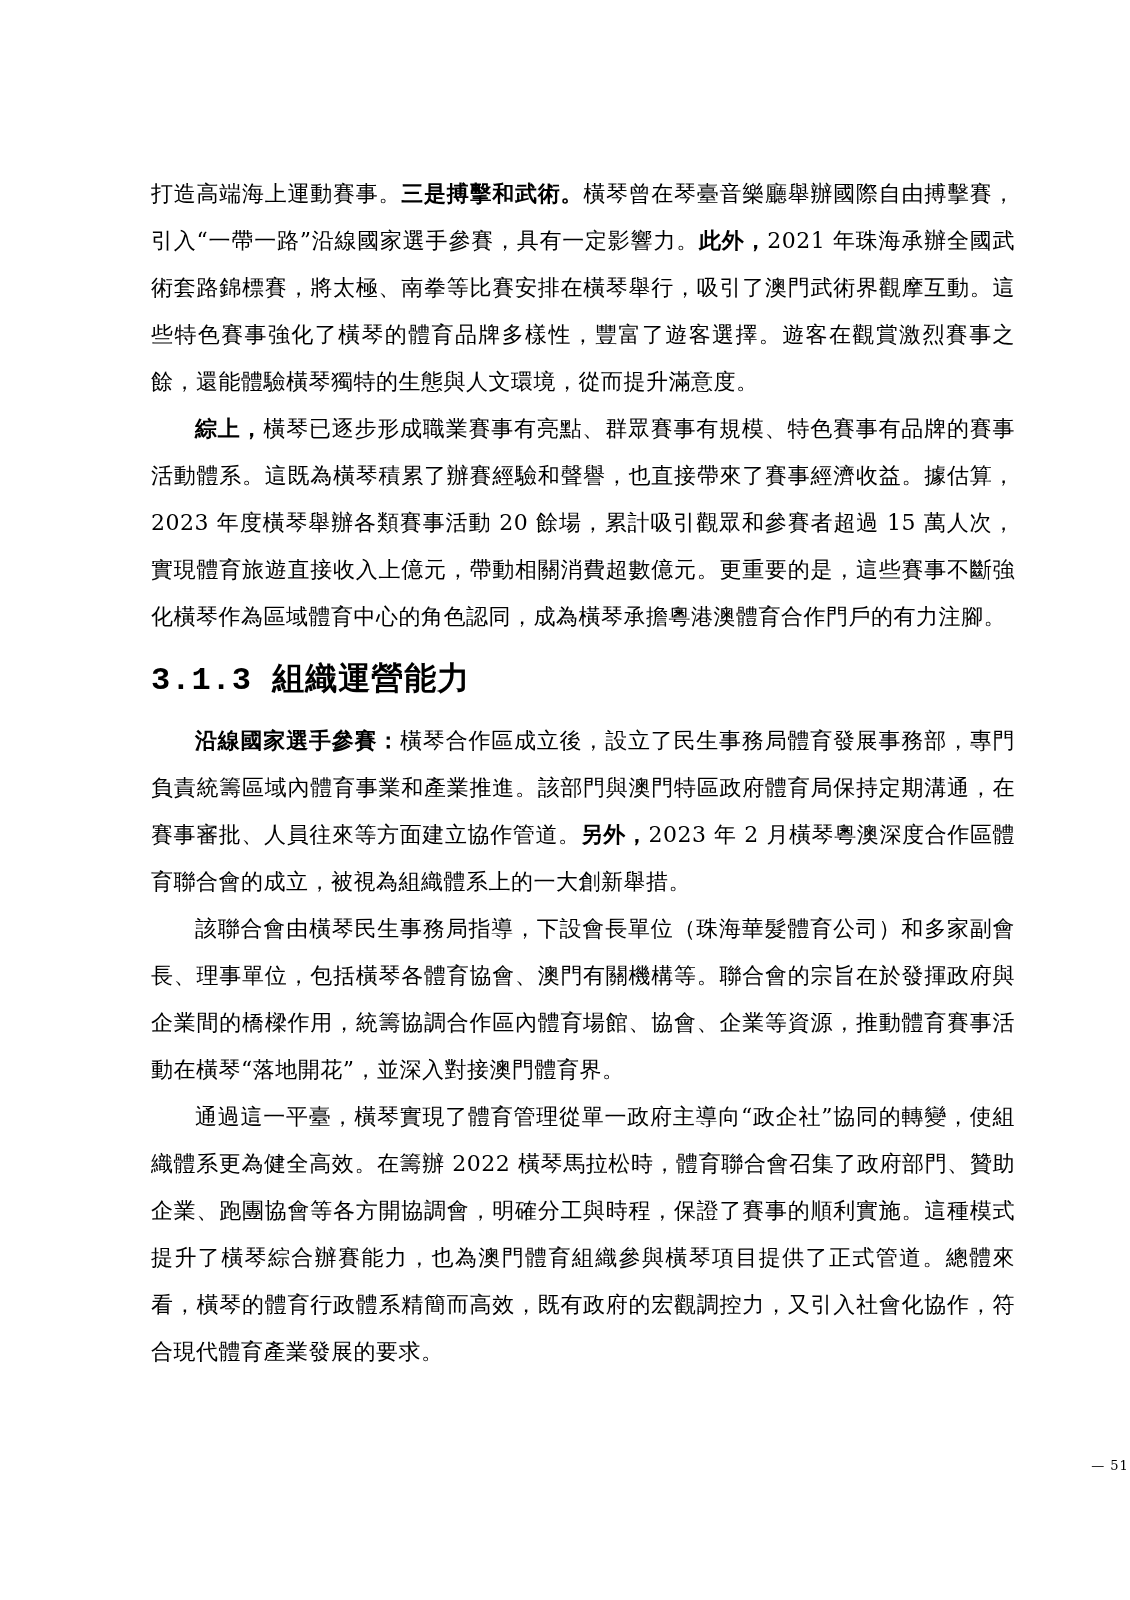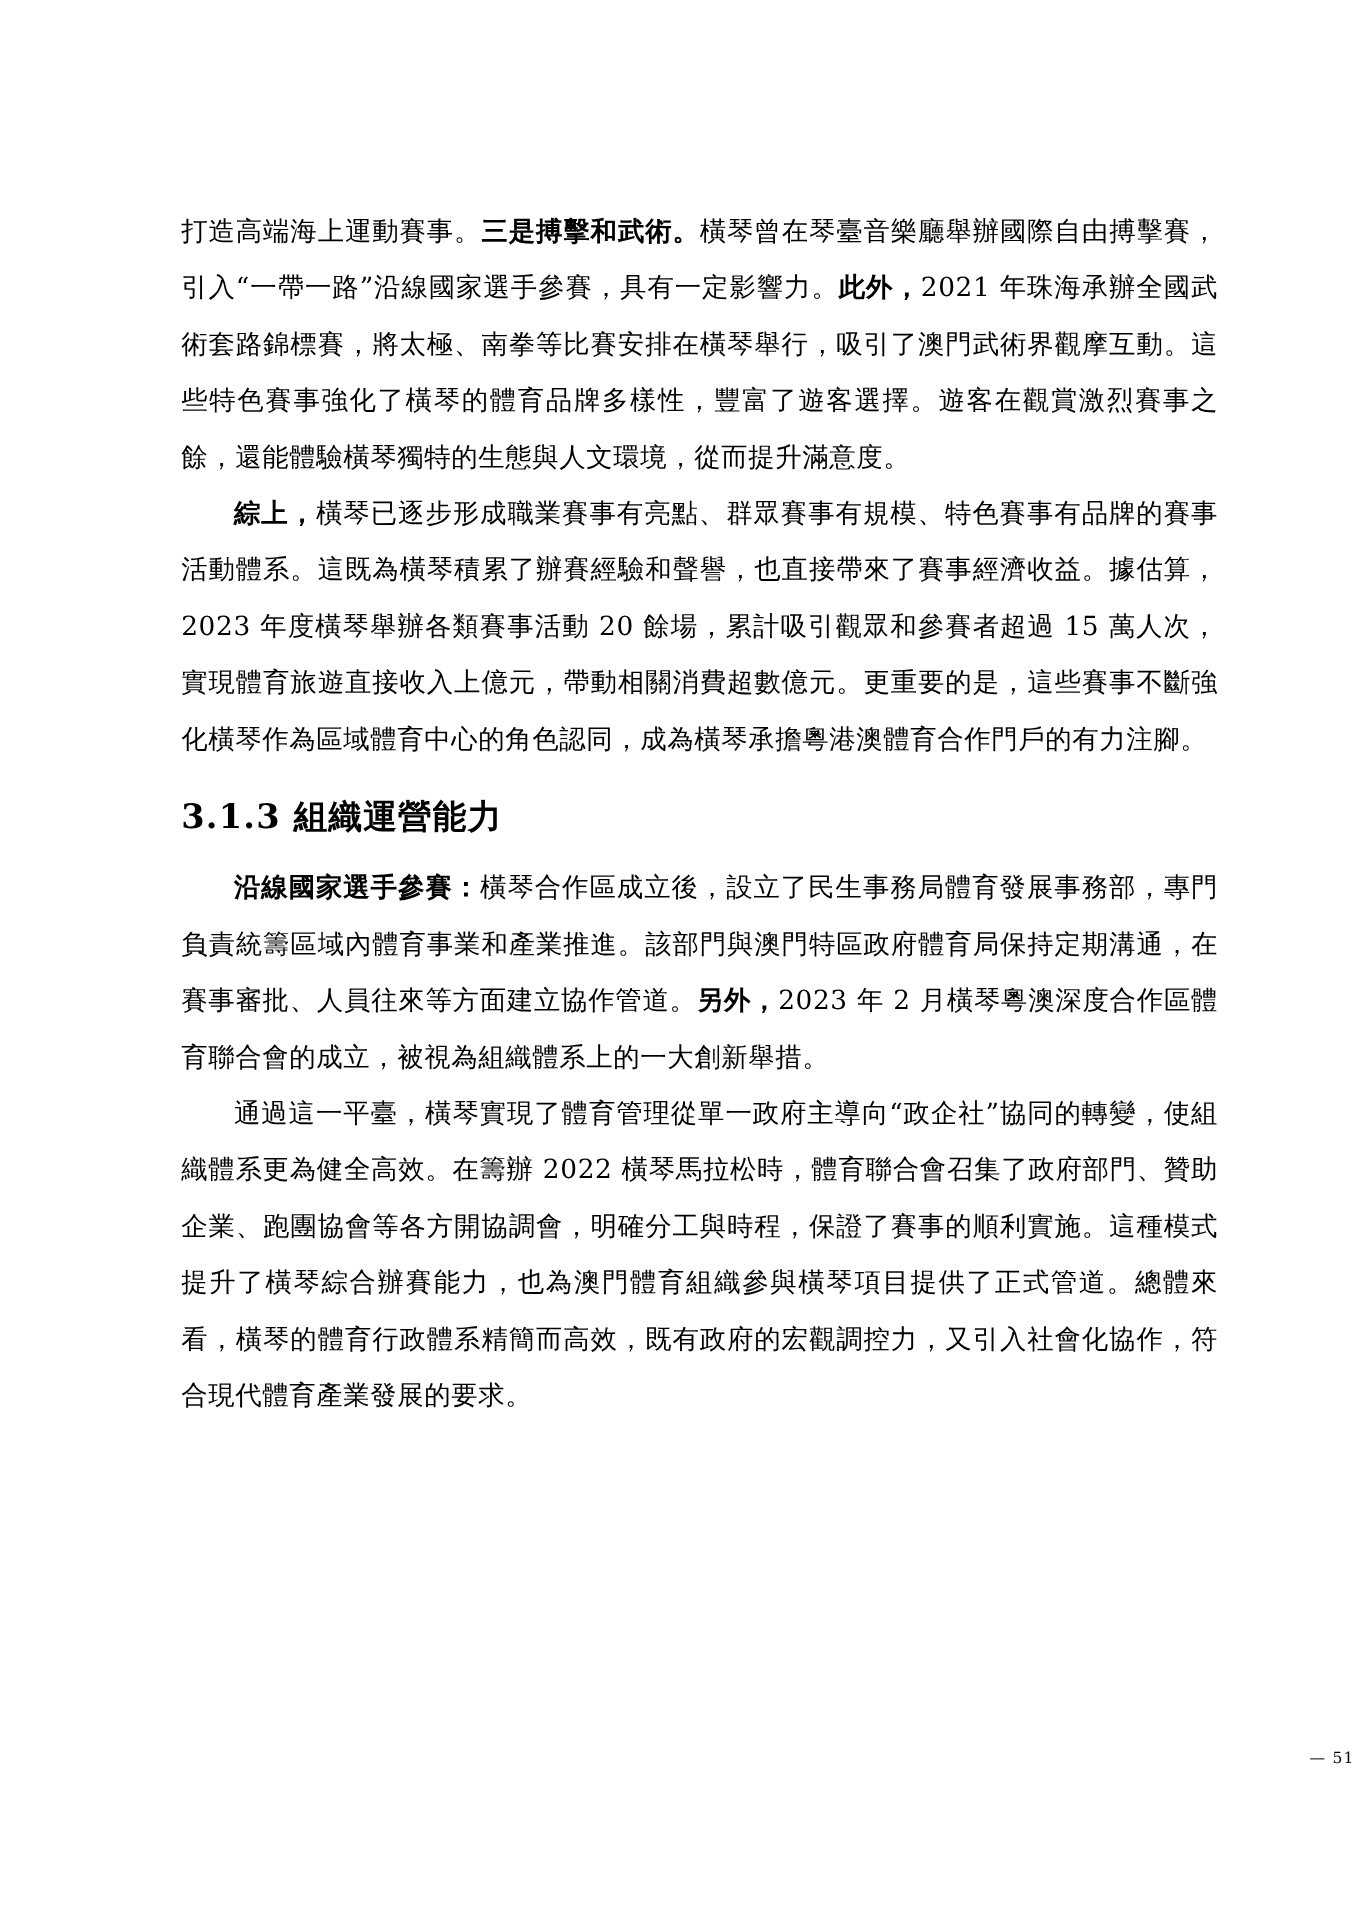--- a/index.html
+++ b/index.html
@@ -32,25 +32,26 @@
     letter-spacing: 0.5px;
   }
   .indent {
     text-indent: 44px;
   }
   .b {
     font-weight: bold;
   }
   .section-heading {
     margin: 16px 0 11px 0;
-    font-size: 28px;
+    font-size: 32px;
     font-weight: bold;
     line-height: 50px;
     letter-spacing: 1px;
     text-align: left;
+    font-family: Liberation Mono, monospace;
   }
   .footer {
     position: absolute;
     left: 0;
     top: 1458px;
     width: 1130px;
     text-align: right;
     font-size: 13px;
     letter-spacing: 1px;
   }
@@ -63,19 +64,20 @@
 
     <p class="para"><span>打造高端海上運動賽事。</span><span class="b">三是搏擊和武術。</span><span>橫琴曾在琴臺音樂廳舉辦國際自由搏擊賽，引入“一帶一路”沿線國家選手參賽，具有一定影響力。</span><span class="b">此外，</span><span>2021 年珠海承辦全國武術套路錦標賽，將太極、南拳等比賽安排在橫琴舉行，吸引了澳門武術界觀摩互動。這些特色賽事強化了橫琴的體育品牌多樣性，豐富了遊客選擇。遊客在觀賞激烈賽事之餘，還能體驗橫琴獨特的生態與人文環境，從而提升滿意度。</span></p>
 
     <p class="para indent"><span class="b">綜上，</span><span>橫琴已逐步形成職業賽事有亮點、群眾賽事有規模、特色賽事有品牌的賽事活動體系。這既為橫琴積累了辦賽經驗和聲譽，也直接帶來了賽事經濟收益。據估算，2023 年度橫琴舉辦各類賽事活動 20 餘場，累計吸引觀眾和參賽者超過 15 萬人次，實現體育旅遊直接收入上億元，帶動相關消費超數億元。更重要的是，這些賽事不斷強化橫琴作為區域體育中心的角色認同，成為橫琴承擔粵港澳體育合作門戶的有力注腳。</span></p>
 
     <h2 class="section-heading">3.1.3 組織運營能力</h2>
 
 
     <p class="para indent"><span class="b">沿線國家選手參賽：</span><span>橫琴合作區成立後，設立了民生事務局體育發展事務部，專門負責統籌區域內體育事業和產業推進。該部門與澳門特區政府體育局保持定期溝通，在賽事審批、人員往來等方面建立協作管道。</span><span class="b">另外，</span><span>2023 年 2 月橫琴粵澳深度合作區體育聯合會的成立，被視為組織體系上的一大創新舉措。</span></p>
 
+    <p class="para indent"><span>該聯合會由橫琴民生事務局指導，下設會長單位（珠海華髮體育公司）和多家副會長、理事單位，包括橫琴各體育協會、澳門有關機構等。聯合會的宗旨在於發揮政府與企業間的橋樑作用，統籌協調合作區內體育場館、協會、企業等資源，推動體育賽事活動在橫琴“落地開花”，並深入對接澳門體育界。</span></p>
 
     <p class="para indent"><span>通過這一平臺，橫琴實現了體育管理從單一政府主導向“政企社”協同的轉變，使組織體系更為健全高效。在籌辦 2022 橫琴馬拉松時，體育聯合會召集了政府部門、贊助企業、跑團協會等各方開協調會，明確分工與時程，保證了賽事的順利實施。這種模式提升了橫琴綜合辦賽能力，也為澳門體育組織參與橫琴項目提供了正式管道。總體來看，橫琴的體育行政體系精簡而高效，既有政府的宏觀調控力，又引入社會化協作，符合現代體育產業發展的要求。</span></p>
 
   </div>
 
   <div class="footer">— 51 —</div>
 </div>
 
 </body></html>

